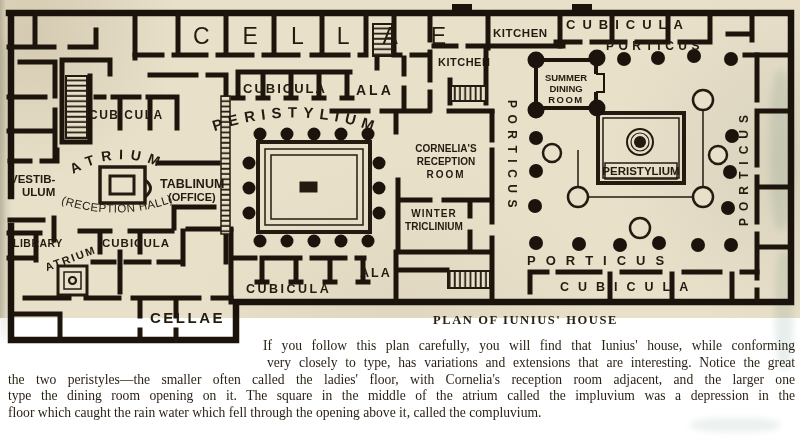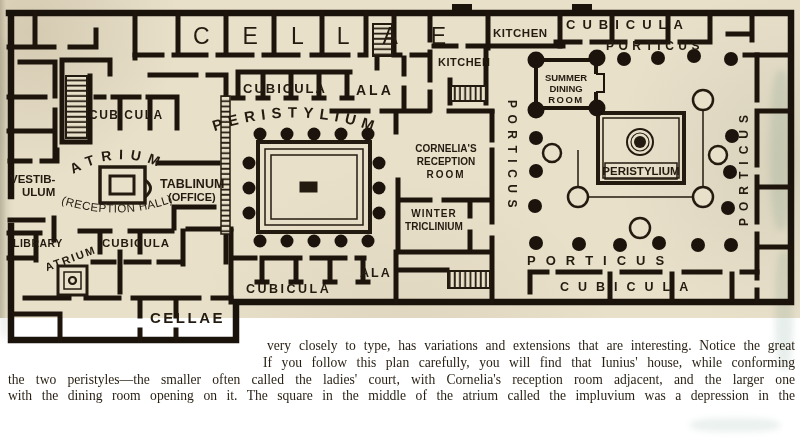--- a/index.html
+++ b/index.html
@@ -238,20 +238,22 @@
     <text class="lbl" x="566" y="103" font-size="9.5" text-anchor="middle" letter-spacing="1.5">ROOM</text>
     <text class="lbl" x="566" y="29" font-size="13" letter-spacing="7">CUBICULA</text>
     <text class="lbl" x="606" y="50" font-size="12" letter-spacing="4.5">PORTICUS</text>
     <text class="lbl" x="641" y="175" font-size="11.5" text-anchor="middle">PERISTYLIUM</text>
     <text class="lbl" x="508" y="100" font-size="12" letter-spacing="6.5" transform="rotate(90 508 100)">PORTICUS</text>
     <text class="lbl" x="748" y="226" font-size="12" letter-spacing="7" transform="rotate(-90 748 226)">PORTICUS</text>
     <text class="lbl" x="527" y="265" font-size="13" letter-spacing="10">PORTICUS</text>
     <text class="lbl" x="560" y="291" font-size="12.5" letter-spacing="9">CUBICULA</text>
   </svg>
 
+  <div class="plan-title">PLAN OF IUNIUS' HOUSE</div>
 
   <div class="para">
+    <div class="ln ind1">If you follow this plan carefully, you will find that Iunius' house, while conforming</div>
     <div class="ln ind2">very closely to type, has variations and extensions that are interesting. Notice the great</div>
-    <div class="ln ind1">If you follow this plan carefully, you will find that Iunius' house, while conforming</div>
-    <div class="ln">the two peristyles—the smaller often called the ladies' court, with Cornelia's reception room adjacent, and the larger one</div>
-    <div class="ln">with the dining room opening on it. The square in the middle of the atrium called the impluvium was a depression in the</div>
+    <div class="ln">the two peristyles—the smaller often called the ladies' floor, with Cornelia's reception room adjacent, and the larger one</div>
+    <div class="ln">type the dining room opening on it. The square in the middle of the atrium called the impluvium was a depression in the</div>
+    <div class="ln last">floor which caught the rain water which fell through the opening above it, called the compluvium.</div>
   </div>
 </div>
 
 </body></html>

